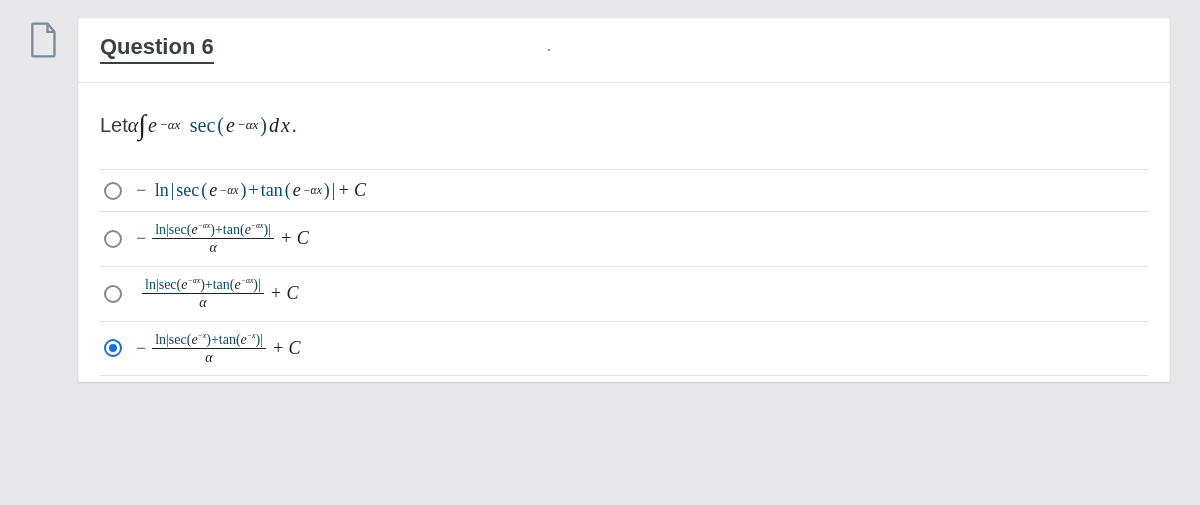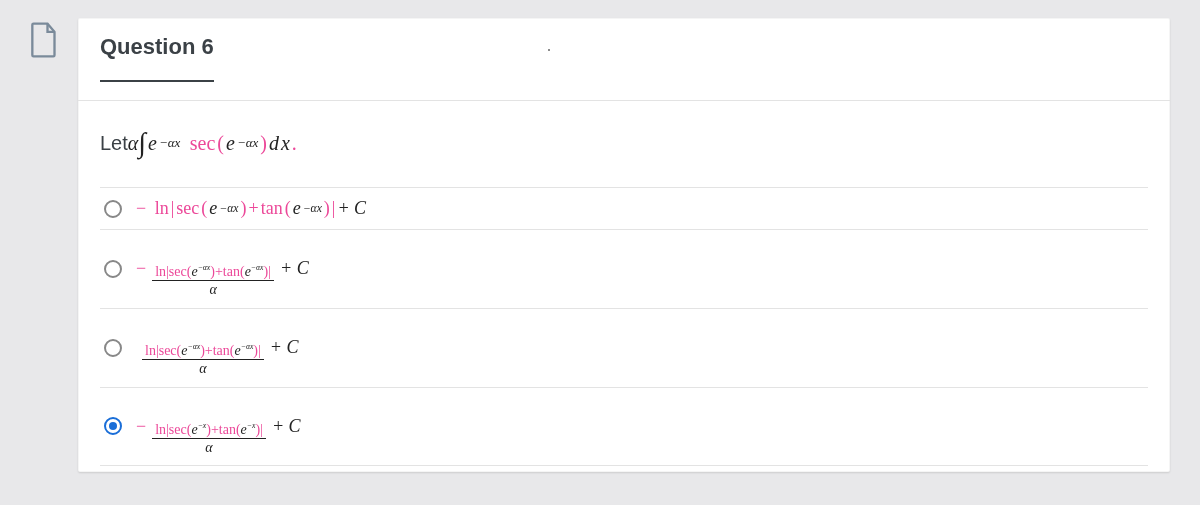--- a/index.html
+++ b/index.html
@@ -33,21 +33,21 @@
     .header {
       padding: 16px 22px 18px;
       border-bottom: 1px solid #e3e3e3;
     }
     .qtitle {
       font-size: 22px;
       font-weight: 700;
       color: #3b4146;
       border-bottom: 2px solid #3b4146;
       display: inline-block;
-      padding-bottom: 20px;
+      padding-bottom: 2px;
     }
     .dot {
       display: inline-block;
       width: 2px; height: 2px;
       background: #666; border-radius: 50%;
       vertical-align: middle;
       margin-left: 330px;
     }
     .body {
       padding: 26px 22px 6px;
@@ -55,21 +55,21 @@
     .prompt {
       font-size: 20px;
       color: #3b4146;
       display: flex;
       flex-wrap: wrap;
       align-items: center;
       gap: 0;
     }
     .int { font-size: 28px; font-style: italic; font-family: "Times New Roman", serif; color:#222; }
     .mi { font-family: "Times New Roman", serif; font-style: italic; color:#222; }
-    .mr { font-family: "Times New Roman", serif; font-style: normal; color:#ec4899; }
+    .mr { font-family: "Times New Roman", serif; font-style: normal; color:#0c4a6e; }
     .sup { font-size: .65em; vertical-align: super; font-family: "Times New Roman", serif; font-style: italic; color:#222;text-align:center; }
     .options {
       margin-top: 28px;
       border-top: 1px solid #e3e3e3;
     }
     .option {
       display: flex;
       align-items: center;
       gap: 14px;
       padding: 10px 4px;
@@ -96,21 +96,21 @@
     }
     .frac {
       display: inline-flex;
       flex-direction: column;
       align-items: center;
       vertical-align: middle;
       font-size: 14px;
       line-height: 1.1;
       margin: 0 4px;
     }
-    .frac .num { border-bottom: 1px solid #222; padding: 0 3px 1px; margin-top: 24px; }
+    .frac .num { border-bottom: 1px solid #222; padding: 0 3px 1px; }
     .frac .den { padding-top: 1px; }
     .mline { display: inline-flex; align-items: center; gap: 2px; }
     .sm .sup { font-size: .55em; }
   </style>
 </head>
 <body>
 
 <div class="row">
   <div class="page-icon">
     <svg viewBox="0 0 24 30">

